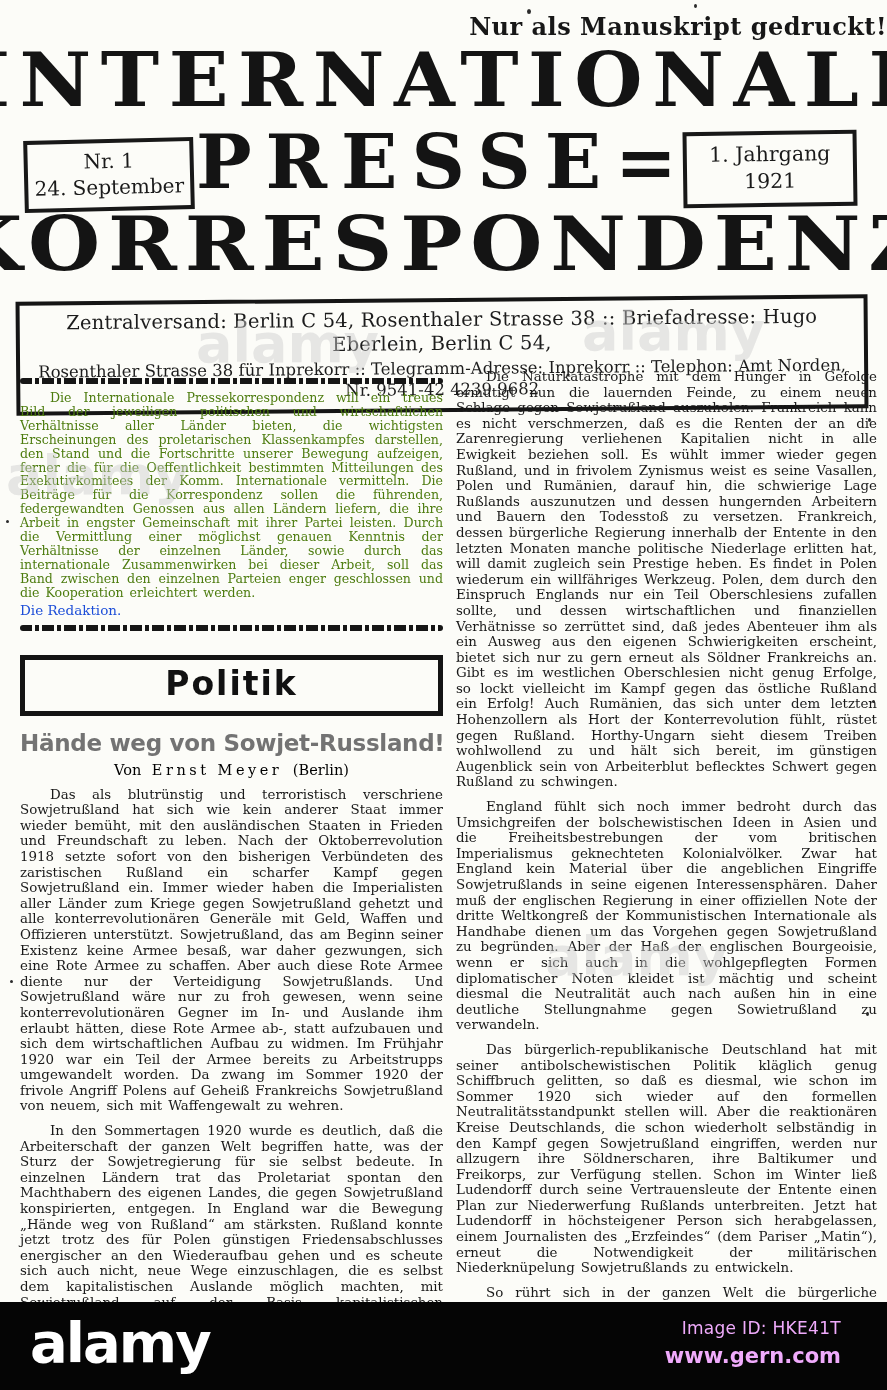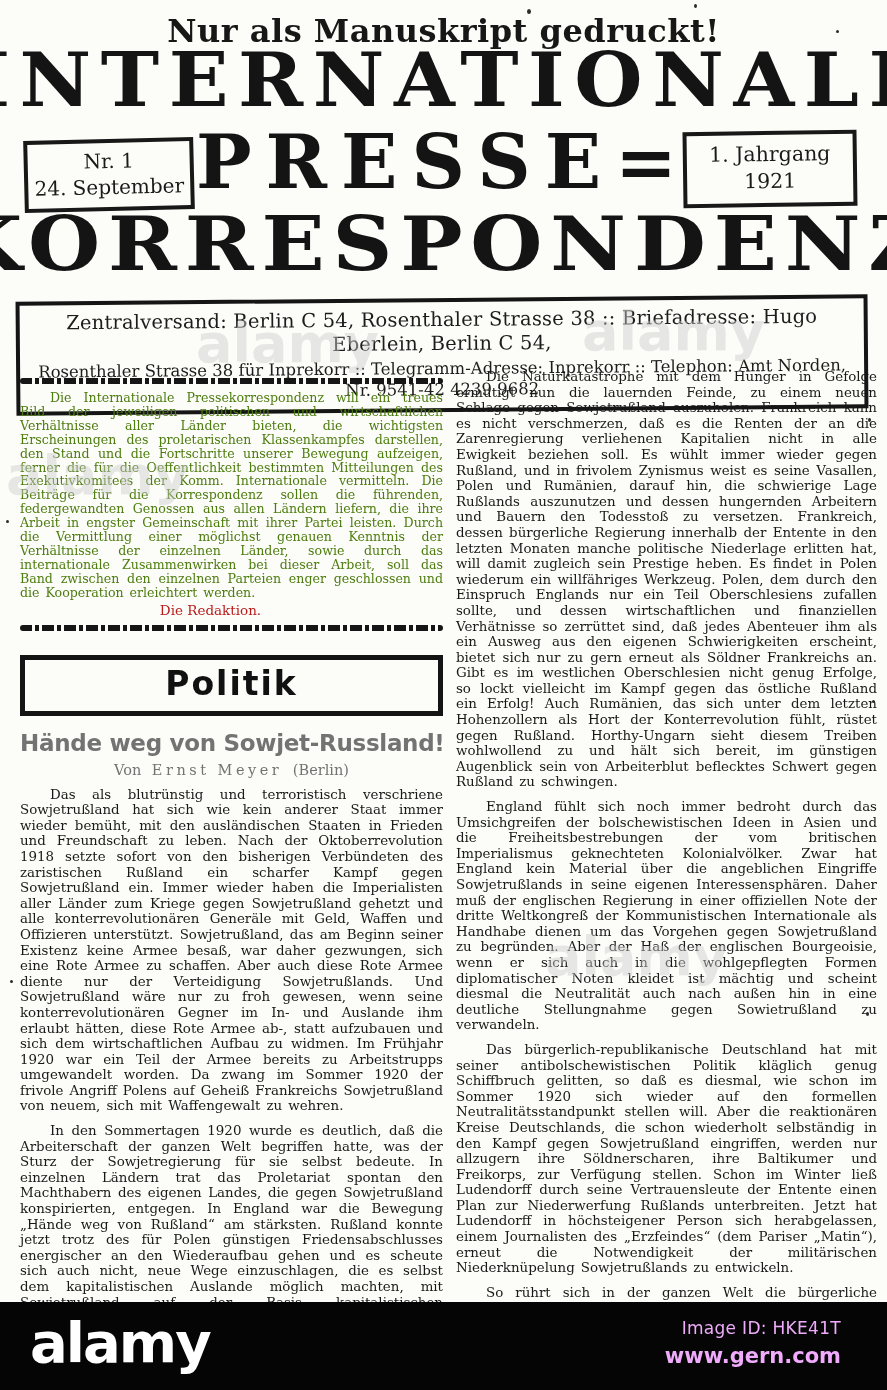--- a/index.html
+++ b/index.html
@@ -3,22 +3,22 @@
 <meta charset="utf-8">
 <style>
   html,body{margin:0;padding:0;background:#e8e8e8;}
   .page{
     position:relative;width:887px;height:1390px;margin:0 auto;
     background:#fcfcf8;overflow:hidden;color:#1a1a1a;
     font-family:"DejaVu Serif", serif;
   }
   
   .tagline{
-    position:absolute;top:12px;left:0;right:0;text-align:center;
-    font-weight:bold;font-size:32px;letter-spacing:.5px;color:#171717;
+    position:absolute;top:12px;left:0;right:0;text-align:right;
+    font-weight:bold;font-size:24px;letter-spacing:.5px;color:#171717;
   }
   .mast{position:absolute;left:0;right:0;text-align:center;font-weight:bold;color:#141414;}
   .mast-1{top:40px;font-size:74px;line-height:80px;letter-spacing:9px;transform:scaleX(1.06);}
   .mast-2{top:122px;font-size:74px;line-height:80px;letter-spacing:14px;}
   .mast-3{top:204px;font-size:74px;line-height:80px;letter-spacing:7px;transform:scaleX(1.12);}
   .issue-box{
     position:absolute;left:24px;top:139px;width:158px;border:4px solid #181818;
     transform:rotate(-1.4deg);text-align:center;padding:5px 2px 7px;background:#fcfcf8;
   }
   .issue-box .l1{font-size:20px;line-height:26px;}
@@ -39,28 +39,28 @@
   .left-col{left:20px;top:376px;width:423px;}
   .right-col{left:456px;top:369px;width:421px;}
   .dashes{
     height:6px;margin:2px 0;border-radius:3px;
     background:repeating-linear-gradient(90deg,#161616 0 12px,transparent 12px 15px,#161616 15px 19px,transparent 19px 22px);
   }
   .intro{
     margin:7px 0 2px;font-size:12.6px;line-height:13.9px;text-align:justify;
     text-indent:30px;word-spacing:2px;color:#4d7c0f;
   }
-  .signature{text-align:center;padding-right:42px;font-size:13.5px;margin:1px 0 7px;color:#b91c1c;}
+  .signature{text-align:left;padding-right:42px;font-size:13.5px;margin:1px 0 7px;color:#1d4ed8;}
   .politik-box{margin-top:24px;border:5px solid #141414;padding:4px 8px 8px;text-align:center;background:#fcfcf8;}
   .politik{font-family:"DejaVu Sans",sans-serif;font-weight:bold;font-size:33px;letter-spacing:2px;color:#111;}
   .headline{
     margin:14px 0 0;font-family:"DejaVu Sans",sans-serif;font-weight:bold;
     font-size:23px;letter-spacing:-.3px;text-align:center;white-space:nowrap;color:#737373;
   }
-  .byline{text-align:center;font-size:14.5px;margin-top:6px;color:#737373;}
+  .byline{text-align:center;font-size:14.5px;margin-top:6px;color:#000000;}
   .byline .author{letter-spacing:3.5px;margin:0 6px;}
   .body-par{
     margin:9px 0 0;font-size:13.4px;line-height:15.6px;text-align:justify;
     text-indent:30px;word-spacing:1.8px;color:#191919;
   }
   .right-col .body-par:first-child{margin-top:0;}
   
   .ghost{
     position:absolute;font-family:"DejaVu Sans",sans-serif;font-weight:bold;
     font-size:54px;color:rgba(205,205,205,.45);pointer-events:none;user-select:none;

